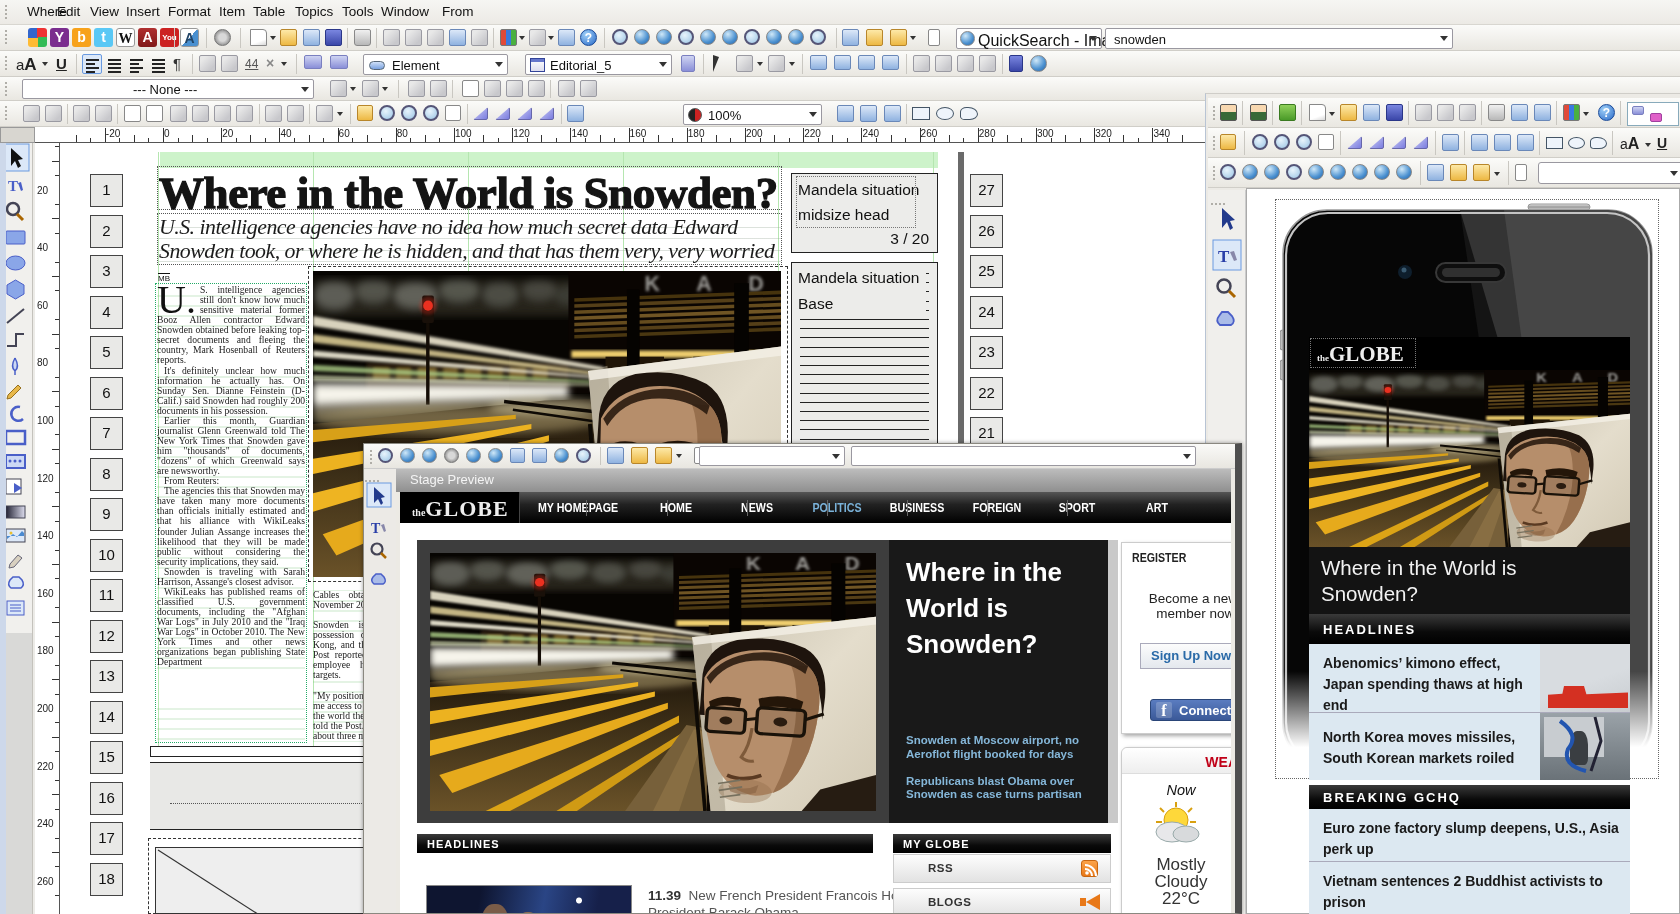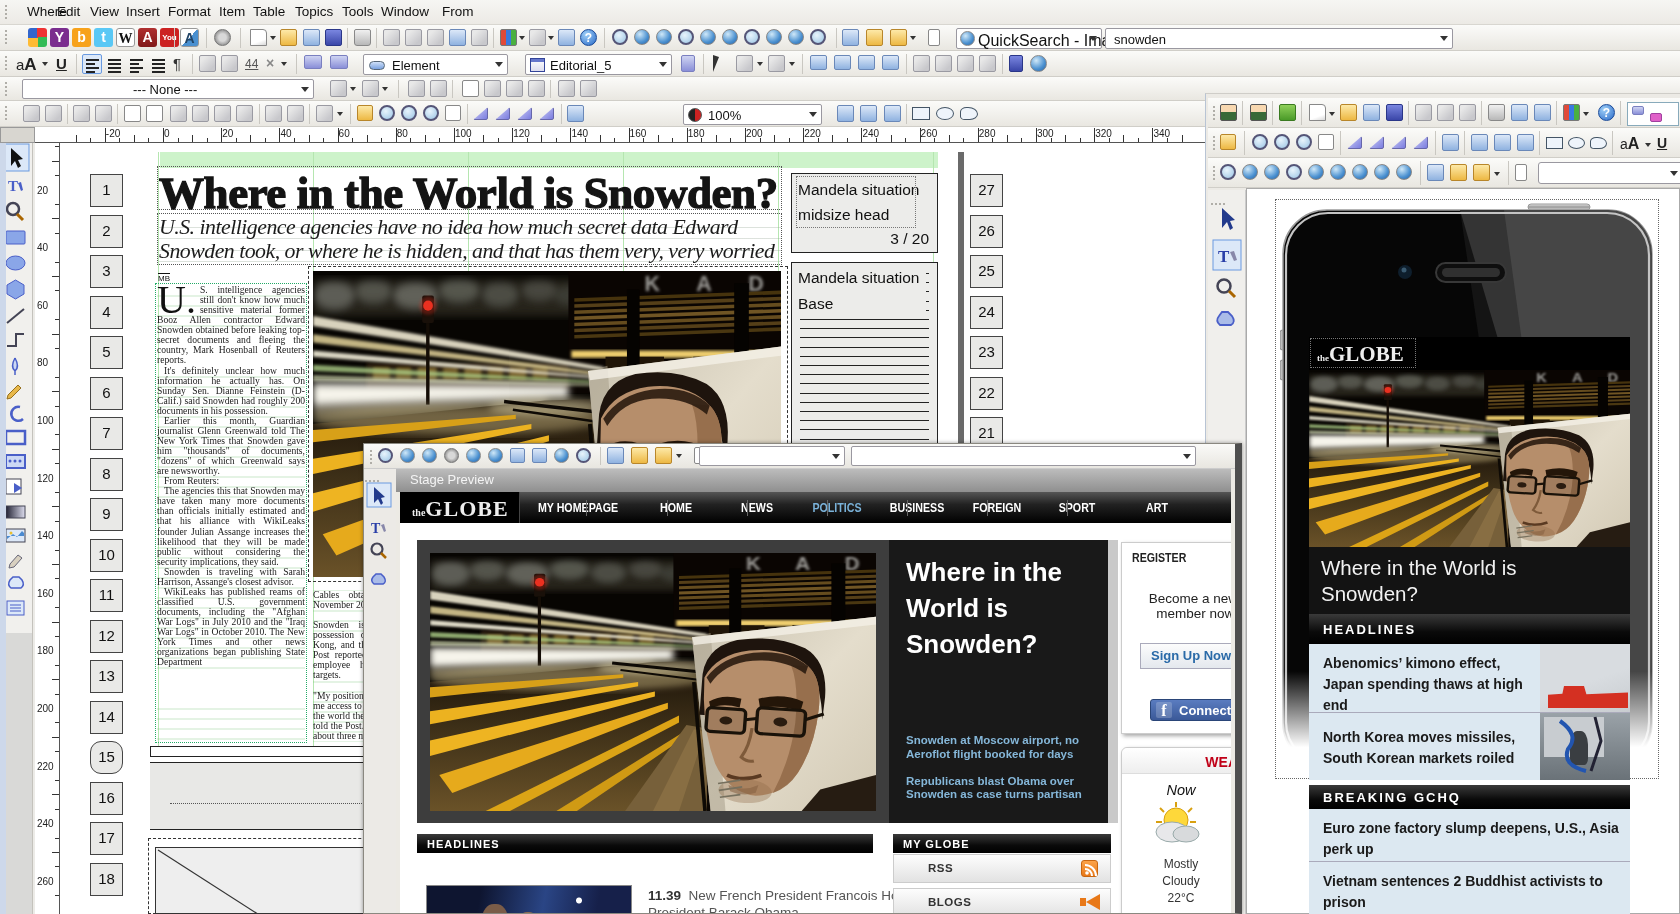--- a/index.html
+++ b/index.html
@@ -582,21 +582,21 @@
       <div class="nbx" style="top: 193px;">5</div>
       <div class="nbx" style="top: 233.5px;">6</div>
       <div class="nbx" style="top: 274px;">7</div>
       <div class="nbx" style="top: 314.5px;">8</div>
       <div class="nbx" style="top: 355px;">9</div>
       <div class="nbx" style="top: 395.5px;">10</div>
       <div class="nbx" style="top: 436px;">11</div>
       <div class="nbx" style="top: 476.5px;">12</div>
       <div class="nbx" style="top: 517px;">13</div>
       <div class="nbx" style="top: 557.5px;">14</div>
-      <div class="nbx" style="top: 598px; border-radius: 11px;">15</div>
+      <div class="nbx" style="top: 598px;">15</div>
       <div class="nbx" style="top: 638.5px;">16</div>
       <div class="nbx" style="top: 679px;">17</div>
       <div class="nbx" style="top: 719.5px;">18</div>
     </div>
 
  <div id="nbright">
       <div class="nbx2" style="top: 31px;">27</div>
       <div class="nbx2" style="top: 71.5px;">26</div>
       <div class="nbx2" style="top: 112px;">25</div>
       <div class="nbx2" style="top: 152.5px;">24</div>
@@ -1023,16 +1023,16 @@
           <g stroke="#d8a010" stroke-width="2">
             <line x1="30" y1="2" x2="30" y2="7"></line>
             <line x1="14" y1="8" x2="18" y2="12"></line>
             <line x1="46" y1="8" x2="42" y2="12"></line>
             <line x1="10" y1="22" x2="16" y2="22"></line>
             <line x1="44" y1="22" x2="50" y2="22"></line>
           </g>
           <ellipse cx="26" cy="32" rx="16" ry="10" fill="#e8e8ea" stroke="#9aa"></ellipse>
           <ellipse cx="40" cy="34" rx="13" ry="8" fill="#d8dadc" stroke="#9aa"></ellipse>
         </svg>
-        <div style="position:absolute;left:0;top:108px;width:100%;text-align:center;font-size:12px;color:#333;line-height:17px;">Mostly<br>Cloudy<br>22°C</div>
+        <div style="position:absolute;left:0;top:108px;width:100%;text-align:center;font-size:17px;color:#333;line-height:17px;">Mostly<br>Cloudy<br>22°C</div>
       </div>
     </div>
 </div>
 
 </body></html>

